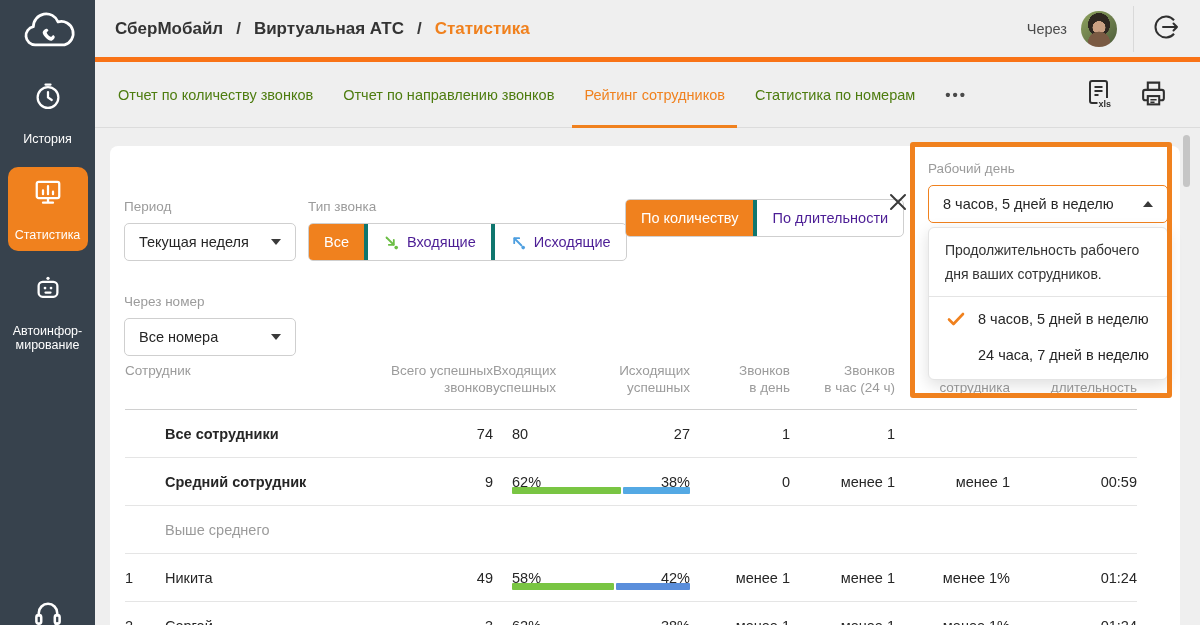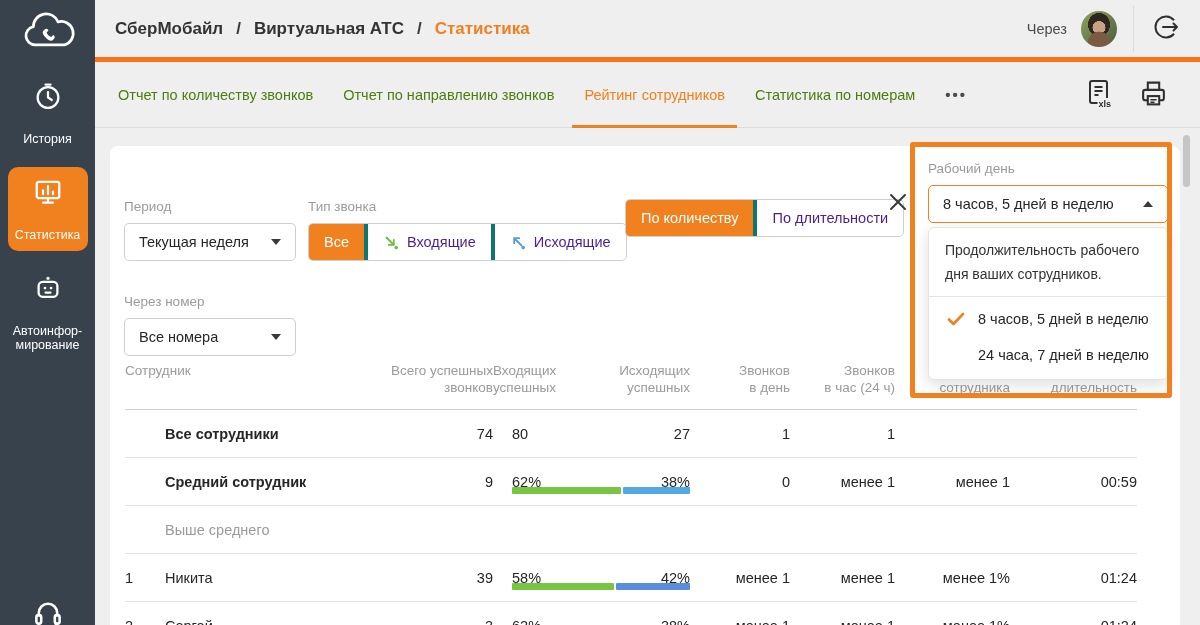--- a/index.html
+++ b/index.html
@@ -336,21 +336,21 @@
             <i style="flex: 1 1 0%; background: rgb(84, 169, 228);"></i>
           </div>
         </div>
         <div class="grid trow section">
           <div class="cell"></div>
           <div class="cell sec">Выше среднего</div>
         </div>
         <div class="grid trow">
           <div class="cell rank">1</div>
           <div class="cell name">Никита</div>
-          <div class="cell r">39</div>
+          <div class="cell r">49</div>
           <div class="cell l">58%</div>
           <div class="cell r">42%</div>
           <div class="cell r">менее 1</div>
           <div class="cell r">менее 1</div>
           <div class="cell r">менее 1%</div>
           <div class="cell r">01:24</div>
           <div class="bar">
             <i style="width: 102px; background: rgb(121, 197, 67);"></i>
             <i style="flex: 1 1 0%; background: rgb(90, 142, 219);"></i>
           </div>

